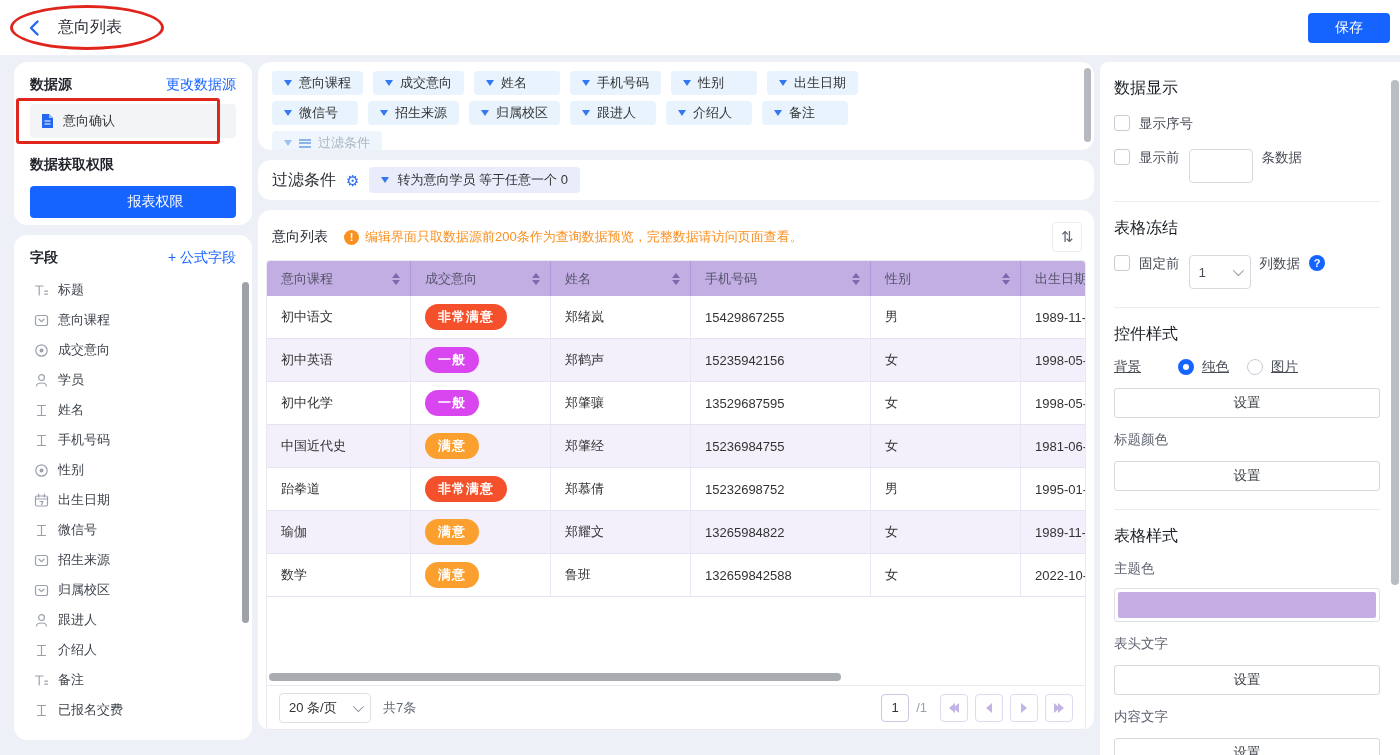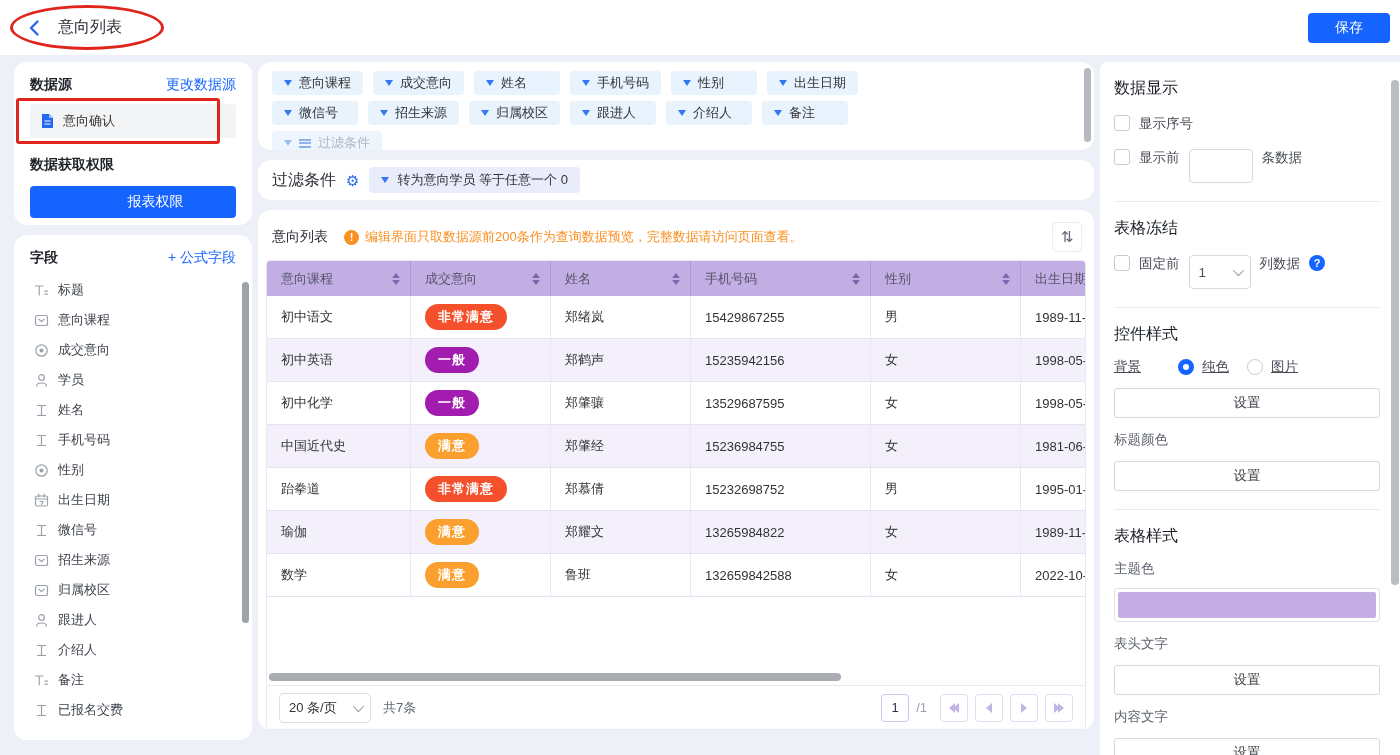--- a/index.html
+++ b/index.html
@@ -81,21 +81,21 @@
   .sorter .dn { border-top:5px solid #7e68ad; }
   .tr { height:43px; background:#fff; border-bottom:1px solid #e7e2f1; }
   .tr:nth-child(even) { background:#f4f0fb; }
   .td { display:flex; align-items:center; padding:0 14px; border-right:1px solid #ebe6f4; color:#333;
     overflow:hidden; white-space:nowrap; }
   .td:last-child { border-right:none; }
   .badge { display:inline-flex; align-items:center; justify-content:center; height:26px; padding:0 13px;
     border-radius:14px; color:#fff; font-size:13px; font-weight:bold; letter-spacing:1px;text-align:right; }
   .badge[data-variant="red"] { background:#f4502b; }
   .badge[data-variant="orange"] { background:#fba02e; }
-  .badge[data-variant="gray"] { background:#a21caf; }
+  .badge[data-variant="gray"] { background:#d946ef; }
   .spacer { flex:1; position:relative; }
   .hthumb { position:absolute; left:2px; bottom:4px; width:572px; height:8px; background:#a9acb1; border-radius:4px; cursor:pointer; }
   .pagination { height:44px; border-top:1px solid #e9e9ef; display:flex; align-items:center; padding:0 12px; gap:12px; }
   .psize { display:inline-flex; align-items:center; justify-content:space-between; width:92px; height:30px;
     border:1px solid #dcdfe6; border-radius:4px; padding:0 9px; color:#333; cursor:pointer; background:#fff; }
   .chev { width:8px; height:8px; border-right:1.6px solid #9097a3; border-bottom:1.6px solid #9097a3;
     transform:rotate(45deg) translateY(-2px); }
   .ptotal { color:#606a76; }
   .pager { margin-left:auto; display:flex; align-items:center; gap:7px; }
   .pg-input { width:28px; height:28px; border:1px solid #cfc5e8; border-radius:4px; display:flex; align-items:center;

